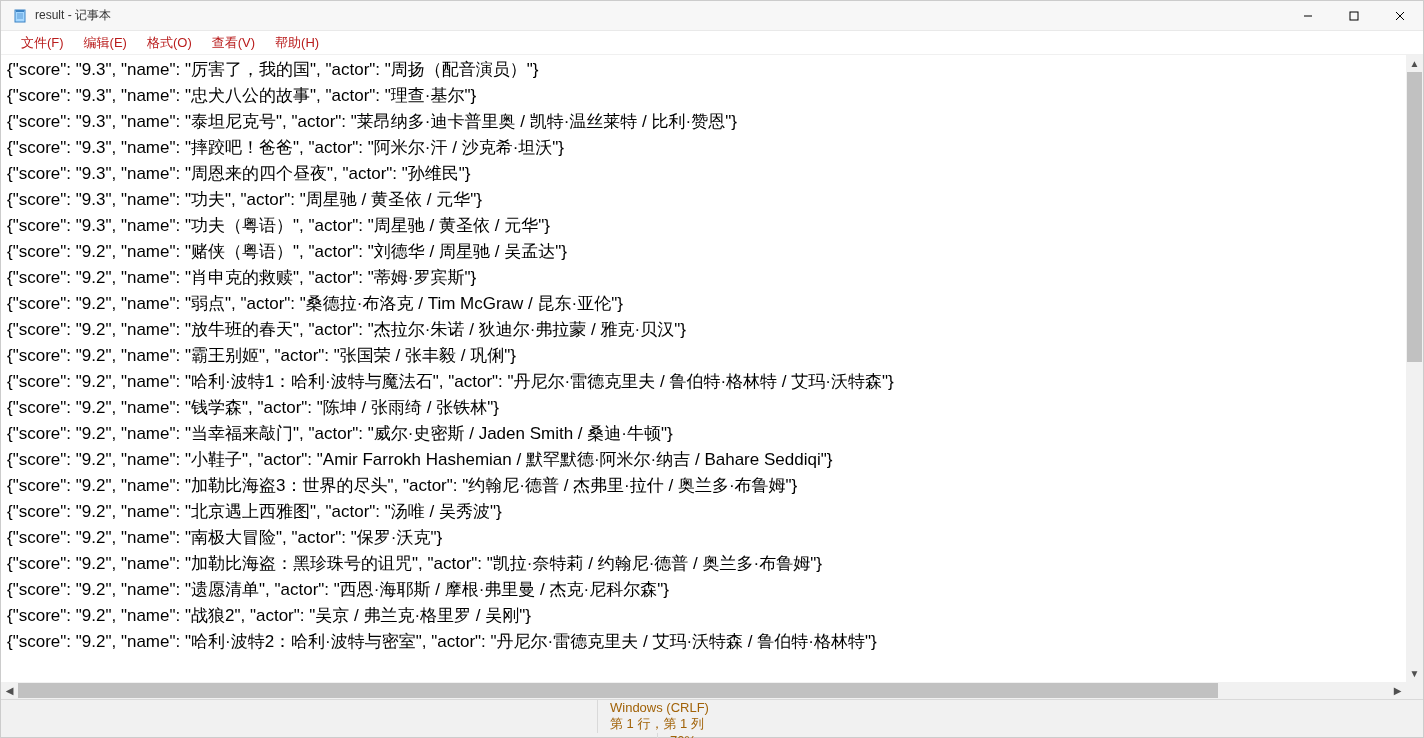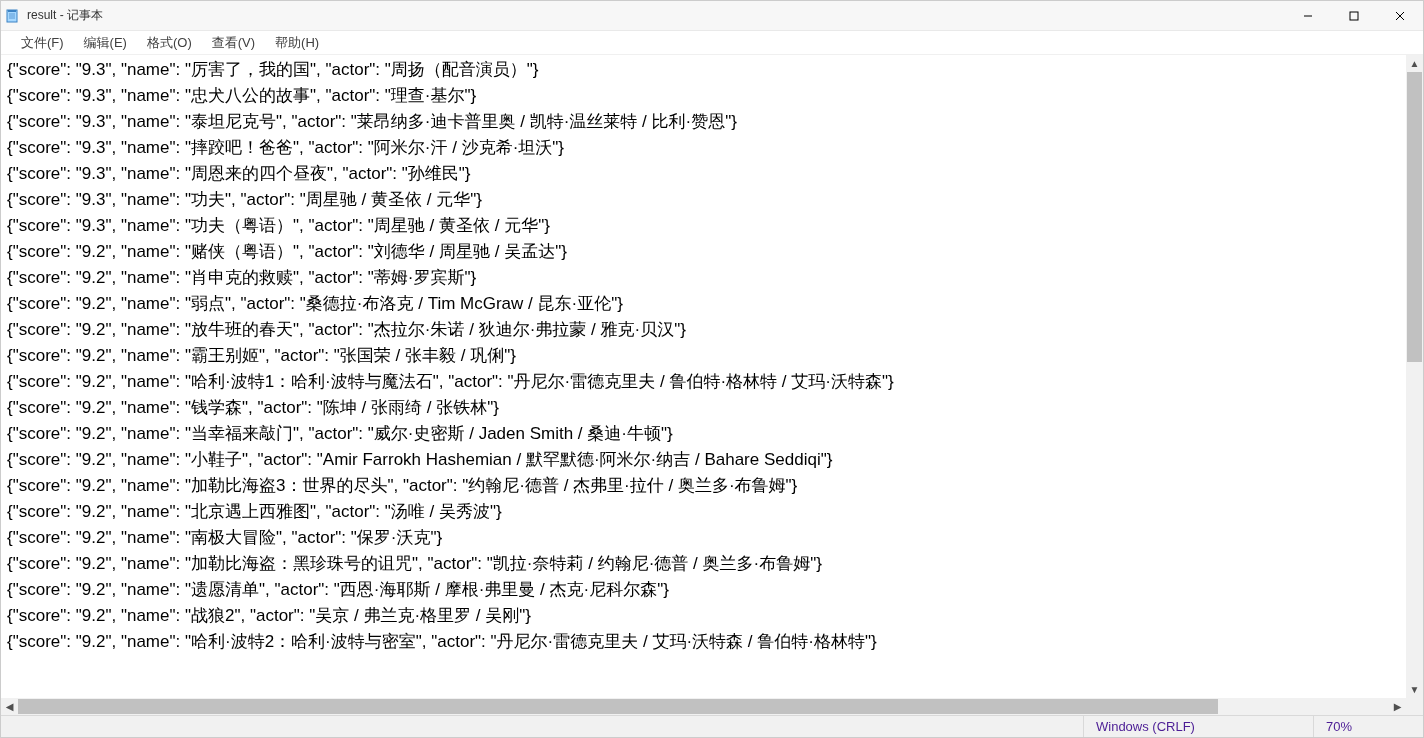--- a/index.html
+++ b/index.html
@@ -17,21 +17,21 @@
     flex-direction: column;
     border: 1px solid #ccc;
   }
   .titlebar {
     height: 30px;
     background: #f7f7f7;
     display: flex;
     align-items: center;
     justify-content: space-between;
     border-bottom: 1px solid #e9e9e9;
-    padding-left: 4px;
+    padding-left: 12px;
   }
   .titlebar-left {
     display: flex;
     align-items: center;
     gap: 6px;
   }
   .notepad-icon {
     width: 16px; height: 16px;
     display: inline-flex;
     align-items: center; justify-content: center;
@@ -54,21 +54,21 @@
     cursor: default;
   }
   .menubar {
     height: 24px;
     background: #fff;
     border-bottom: 1px solid #f0f0f0;
     display: flex;
     align-items: center;
     padding-left: 10px;
     font-size: 13px;
-    color: #404040;
+    color: #b91c1c;
   }
   .menu-item {
     padding: 2px 10px;
     cursor: default;
   }
   .content-wrapper {
     flex: 1;
     position: relative;
     display: flex;
     overflow: hidden;
@@ -120,27 +120,28 @@
     background: #f1f1f1;
   }
   .scrollbar-thumb-h {
     position: absolute;
     top: 1px; bottom: 1px;
     left: 17px;
     width: 1200px;
     background: #c1c1c1;
   }
   .statusbar {
-    height: 22px;
+    height: 38px;
     background: #f1f1f1;
     border-top: 1px solid #d9d9d9;
     display: flex;
     align-items: center;
     font-size: 13px;
-    color: #4c1d95;
+    color: #a16207;
+    flex-direction: column;
   }
   .status-cell {
     border-left: 1px solid #d9d9d9;
     padding: 0 12px;
     height: 100%;
     display: flex;
     align-items: center;
   }
   .status-spacer { flex: 1; }
 </style>
@@ -223,15 +224,16 @@
   <div class="scrollbar-h">
     <div class="scrollbar-btn left">◀</div>
     <div class="scrollbar-thumb-h"></div>
     <div class="scrollbar-btn right">▶</div>
     <div class="corner"></div>
   </div>
 
   <div class="statusbar">
     <div class="status-spacer"></div>
     <div class="status-cell" style="width:230px">Windows (CRLF)</div>
+    <div class="status-cell" style="width:230px">第 1 行，第 1 列</div>
     <div class="status-cell" style="width:110px">70%</div>
   </div>
 </div>
 
 </body></html>

